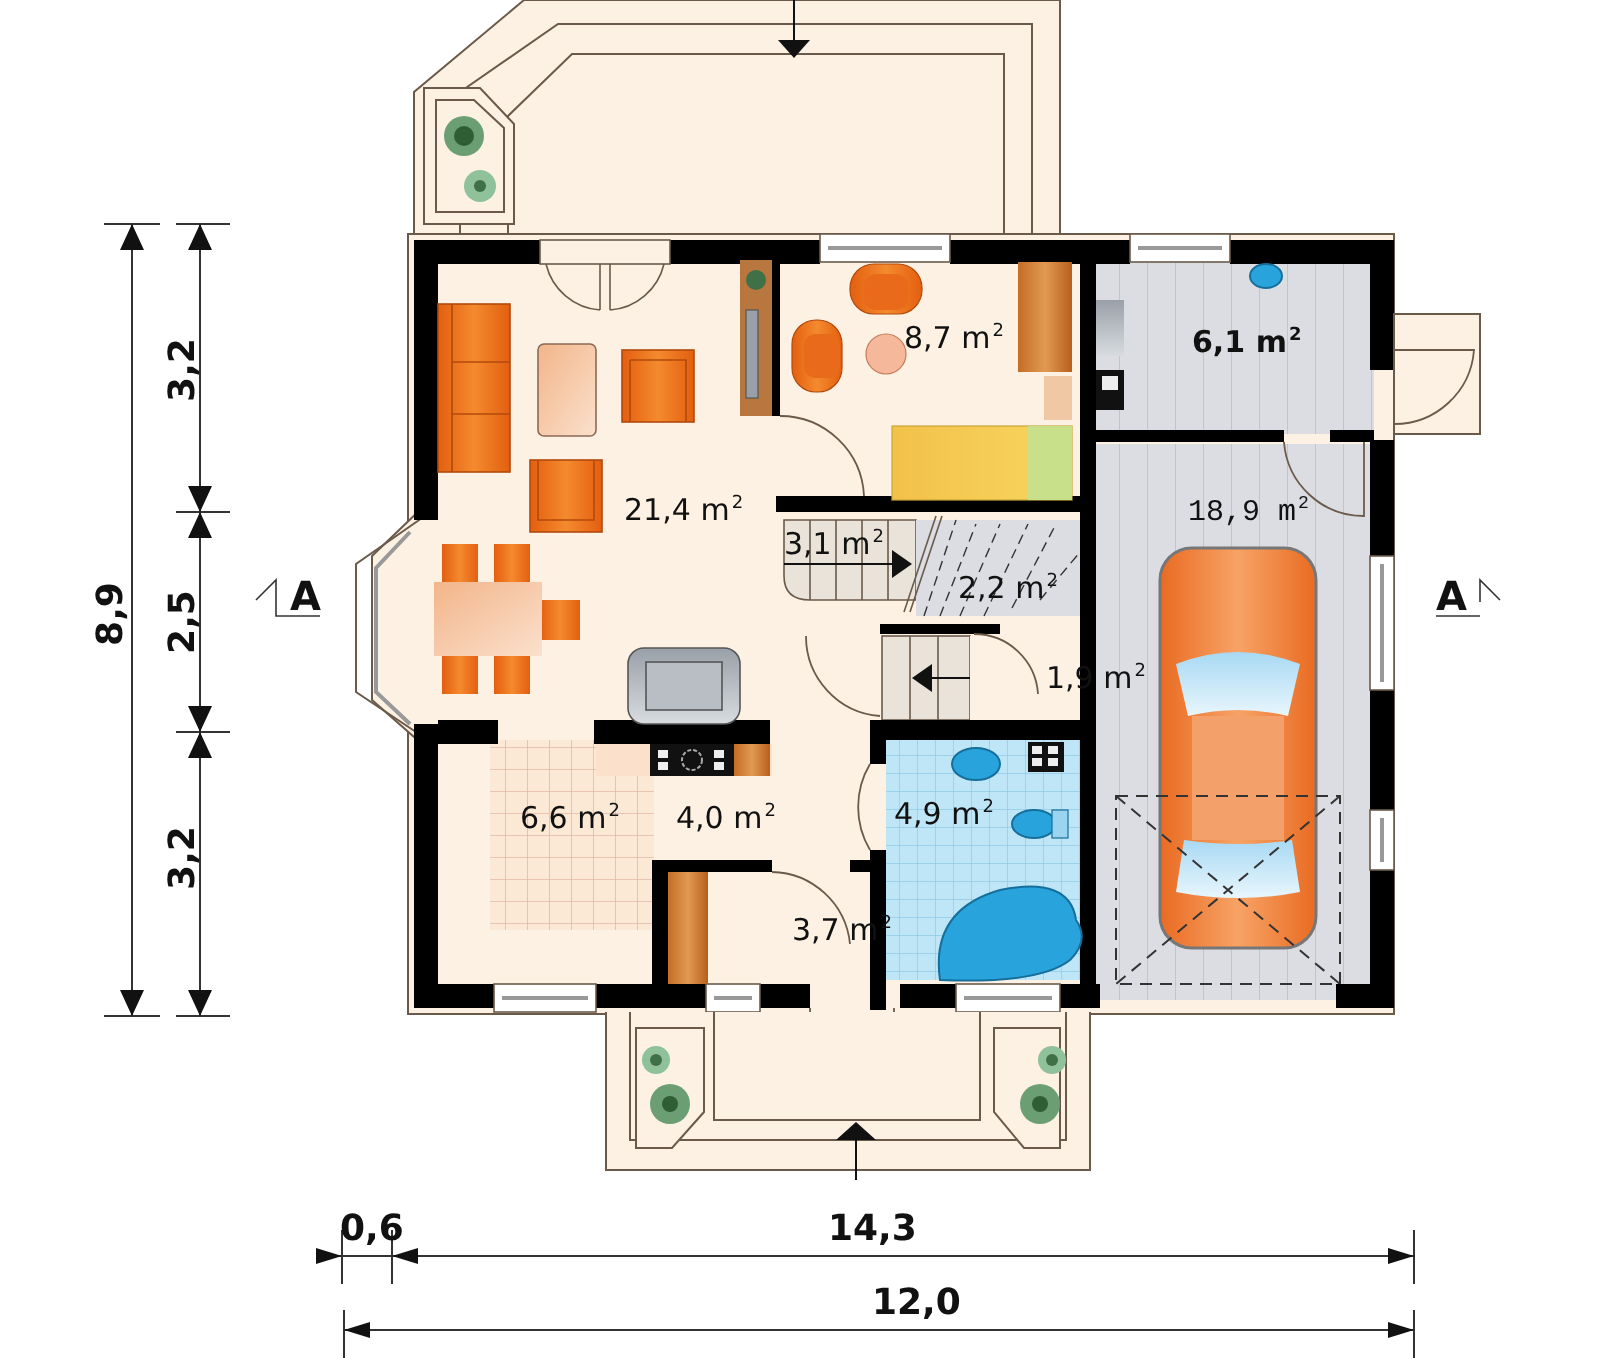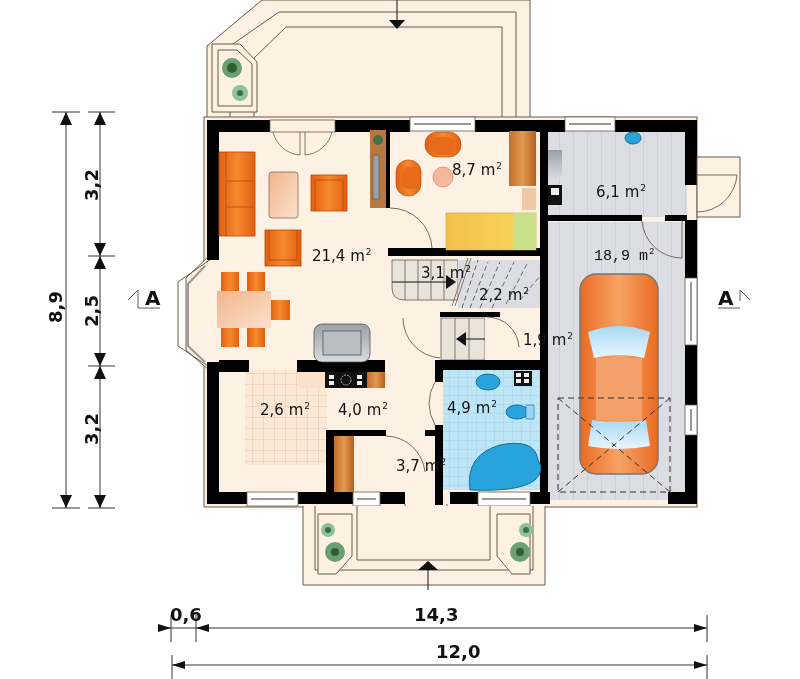--- a/index.html
+++ b/index.html
@@ -318,26 +318,26 @@
     <path d="M158 624L171 628L158 632Z M209 624L196 628L209 632Z M694 624L707 628L694 632Z M185 661L172 665L185 669Z M694 661L707 665L694 669Z" stroke="none"></path>
   </g>
   <g stroke="#333" stroke-width="0.8" fill="none">
     <path d="M128 300 L138 290 L138 308 L160 308"></path>
     <path d="M740 301 L740 290 L750 300 M718 308 L740 308"></path>
   </g>
 </svg>
 
 <div class="lbl" style="left:312px;top:248px;"><span>21,4</span> <span>m</span><sup>2</sup></div>
 <div class="lbl" style="left:452px;top:162px;"><span>8,7</span> <span>m</span><sup>2</sup></div>
-<div class="lbl" style="left:596px;top:184px;"><span>6,1</span> <span>m</span><sup>2</sup></div>
+<div class="lbl" style="left:596px;top:164px;font-weight:bold;"><span>6,1</span> <span>m</span><sup>2</sup></div>
 <div class="lbl" style="left:594px;top:248px;font-family:Liberation Mono, monospace;"><span>18,9</span> <span>m</span><sup>2</sup></div>
-<div class="lbl" style="left:392px;top:265px;padding-left:29px;"><span>3,1</span> <span>m</span><sup>2</sup></div>
+<div class="lbl" style="left:392px;top:265px;"><span>3,1</span> <span>m</span><sup>2</sup></div>
 <div class="lbl" style="left:479px;top:287px;"><span>2,2</span> <span>m</span><sup>2</sup></div>
 <div class="lbl" style="left:495px;top:332px;margin-left:28px;"><span>1,9</span> <span>m</span><sup>2</sup></div>
-<div class="lbl" style="left:260px;top:402px;"><span>2,6</span> <span>m</span><sup>2</sup></div>
+<div class="lbl" style="left:260px;top:402px;"><span>6,6</span> <span>m</span><sup>2</sup></div>
 <div class="lbl" style="left:338px;top:402px;"><span>4,0</span> <span>m</span><sup>2</sup></div>
 <div class="lbl" style="left:447px;top:400px;"><span>4,9</span> <span>m</span><sup>2</sup></div>
 <div class="lbl" style="left:396px;top:458px;"><span>3,7</span> <span>m</span><sup>2</sup></div>
 
 <div class="dim vert" style="left:40px;top:298px;">8,9</div>
 <div class="dim vert" style="left:76px;top:176px;">3,2</div>
 <div class="dim vert" style="left:76px;top:302px;">2,5</div>
 <div class="dim vert" style="left:76px;top:420px;">3,2</div>
 <div class="dim" style="left:170px;top:606px;text-align:center;">0,6</div>
 <div class="dim" style="left:414px;top:606px;">14,3</div>

